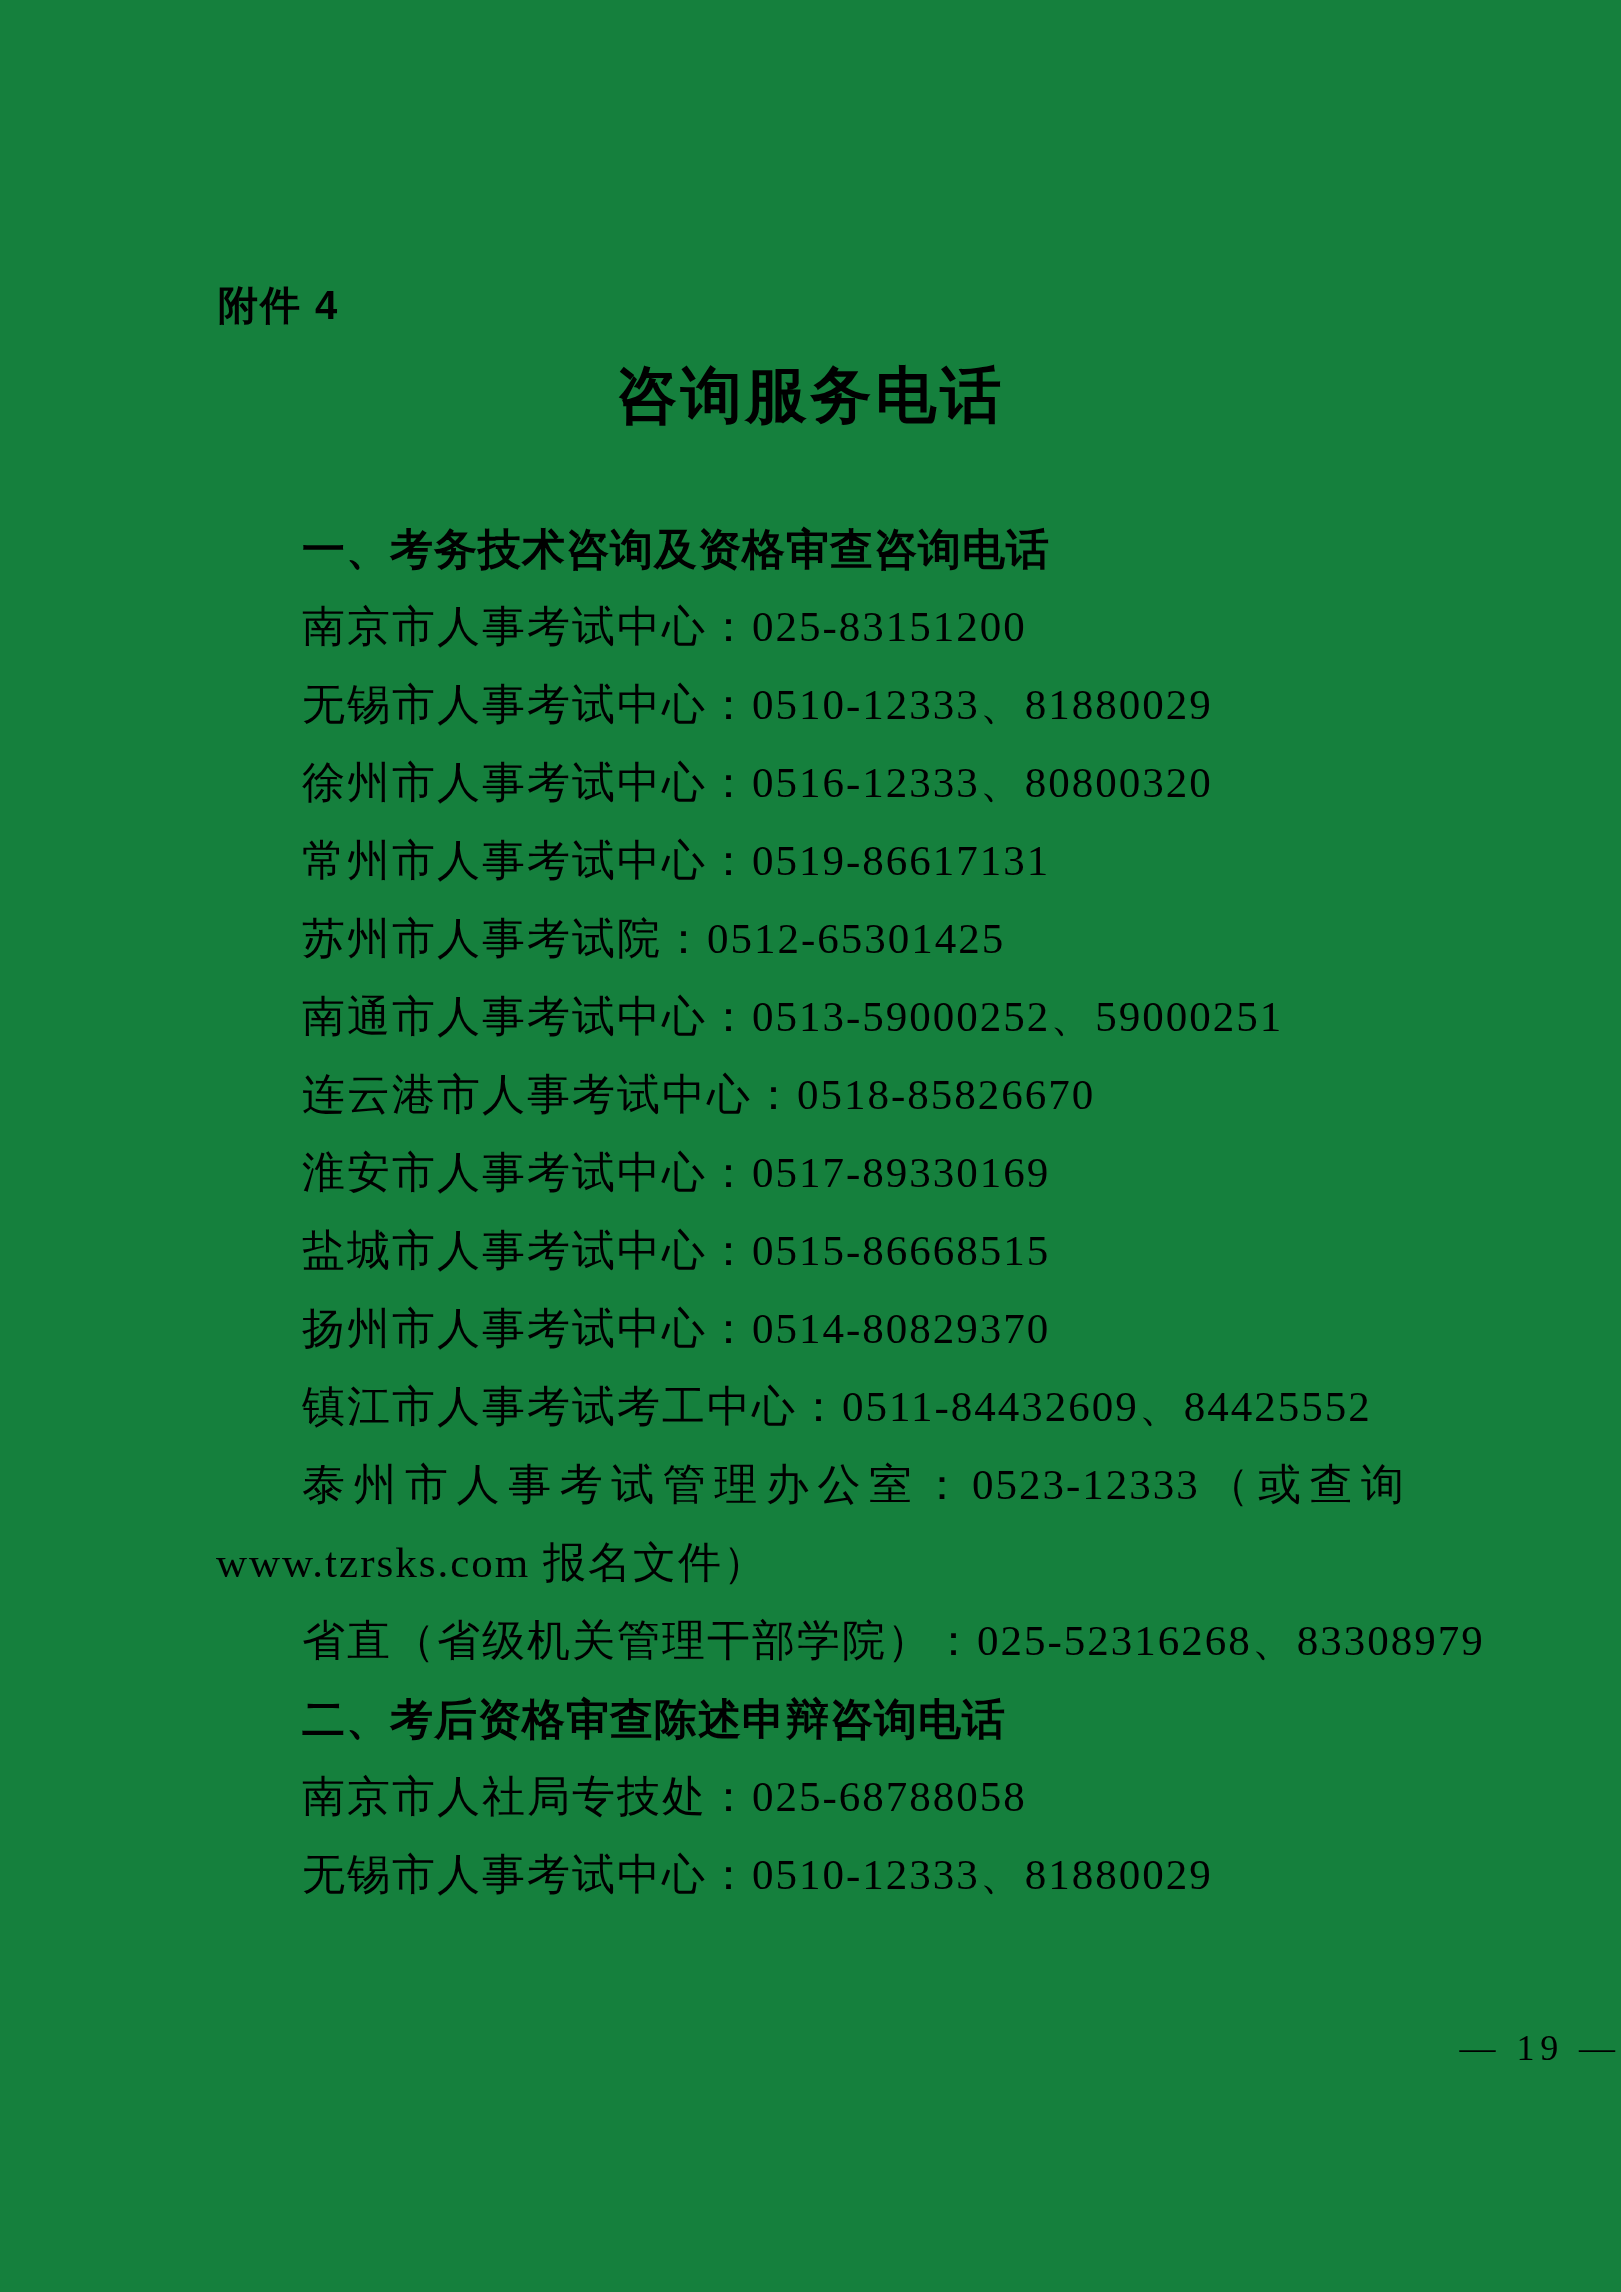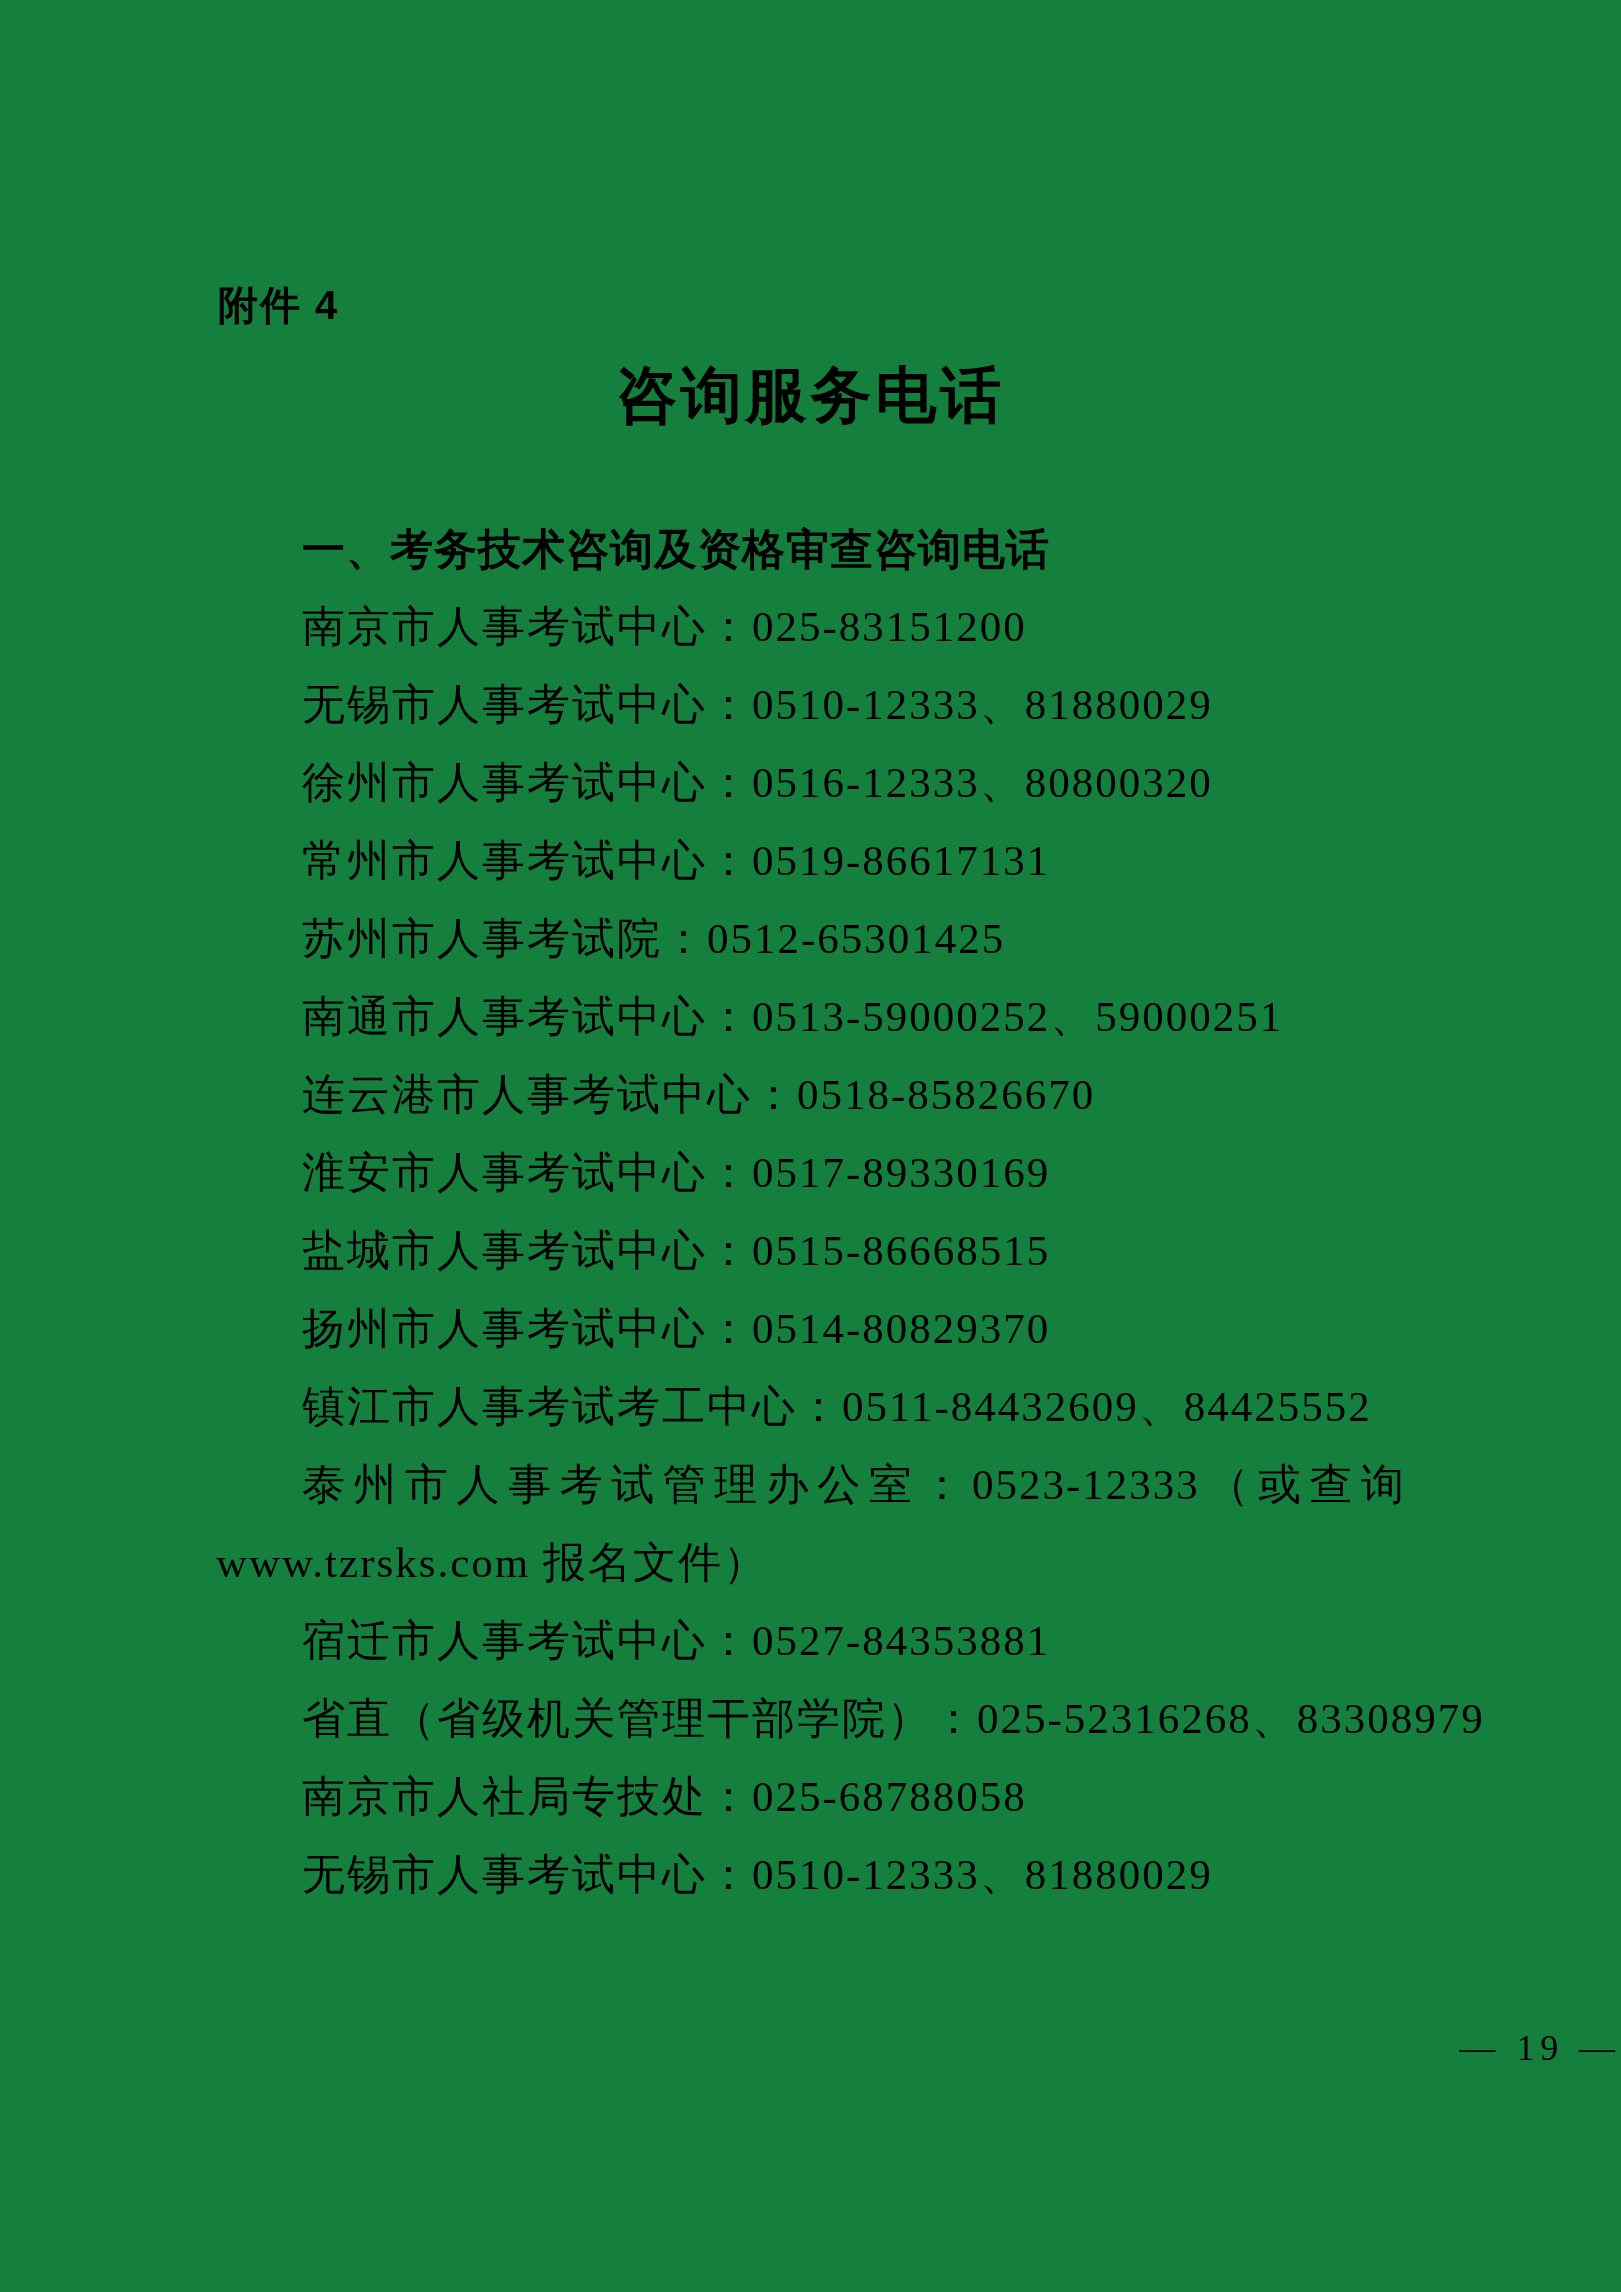--- a/index.html
+++ b/index.html
@@ -96,22 +96,22 @@
       <div class="line entry">常州市人事考试中心：0519-86617131</div>
       <div class="line entry">苏州市人事考试院：0512-65301425</div>
       <div class="line entry">南通市人事考试中心：0513-59000252、59000251</div>
       <div class="line entry">连云港市人事考试中心：0518-85826670</div>
       <div class="line entry">淮安市人事考试中心：0517-89330169</div>
       <div class="line entry">盐城市人事考试中心：0515-86668515</div>
       <div class="line entry">扬州市人事考试中心：0514-80829370</div>
       <div class="line entry">镇江市人事考试考工中心：0511-84432609、84425552</div>
       <div class="line entry justify">泰州市人事考试管理办公室：0523-12333（或查询</div>
       <div class="line entry continuation">www.tzrsks.com 报名文件）</div>
-      <div class="line entry">宿迁市人事考试中心：0527-84353881</div>
       <div class="line entry">省直（省级机关管理干部学院）：025-52316268、83308979</div>
+      <div class="line section-heading">二、考后资格审查陈述申辩咨询电话</div>
       <div class="line entry">南京市人社局专技处：025-68788058</div>
       <div class="line entry">无锡市人事考试中心：0510-12333、81880029</div>
     </div>
 
   <div class="page-footer">— 19 —</div>
 
 </div>
 
 
 </body></html>

